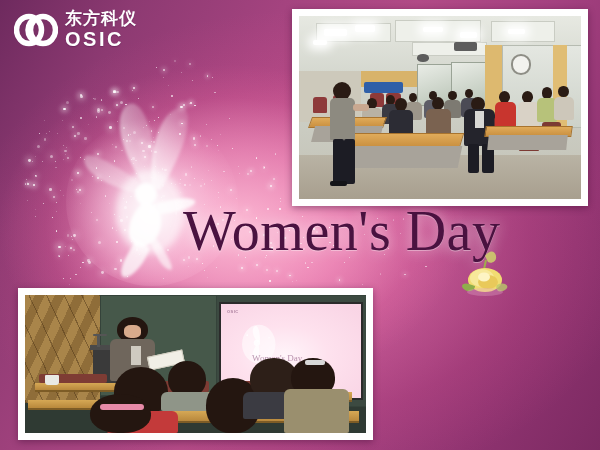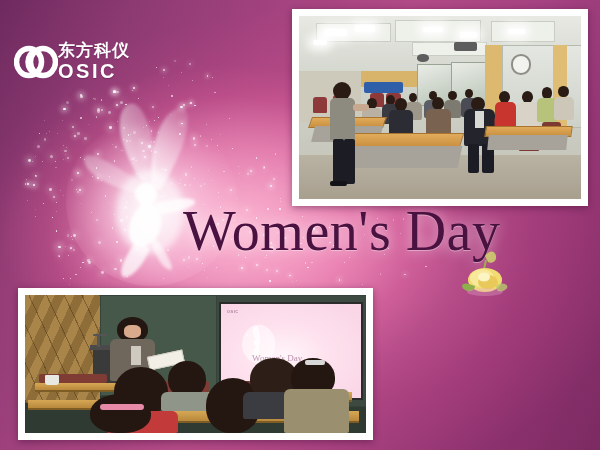--- a/index.html
+++ b/index.html
@@ -30,21 +30,21 @@
     color:#4a1240;
     letter-spacing:.5px;
     text-shadow:0 0 14px rgba(255,255,255,.65), 0 1px 0 rgba(255,255,255,.35);
     white-space:nowrap;
   }
 
   
   .rose{position:absolute;left:455px;top:248px;width:60px;height:56px;}
 
   
-  .logo{position:absolute;left:14px;top:10px;display:flex;align-items:center;margin-top:32px;}
+  .logo{position:absolute;left:14px;top:10px;display:flex;align-items:center;gap:7px;}
   .logo-mark{width:44px;height:34px;flex:none;}
   .logo-text{display:flex;flex-direction:column;line-height:1;}
   .logo-cn{font-size:17px;font-weight:bold;color:#ffffff;letter-spacing:1px;
            font-family:"DejaVu Sans","Liberation Sans",sans-serif;
            text-shadow:0 1px 1px rgba(80,20,70,.45);}
   .logo-en{font-size:20px;font-weight:bold;color:#ffffff;letter-spacing:2.5px;margin-top:2px;
            text-shadow:0 1px 1px rgba(80,20,70,.45);}
 
   
   .photo{position:absolute;background:#ffffff;box-shadow:0 2px 7px rgba(60,10,50,.45);}

